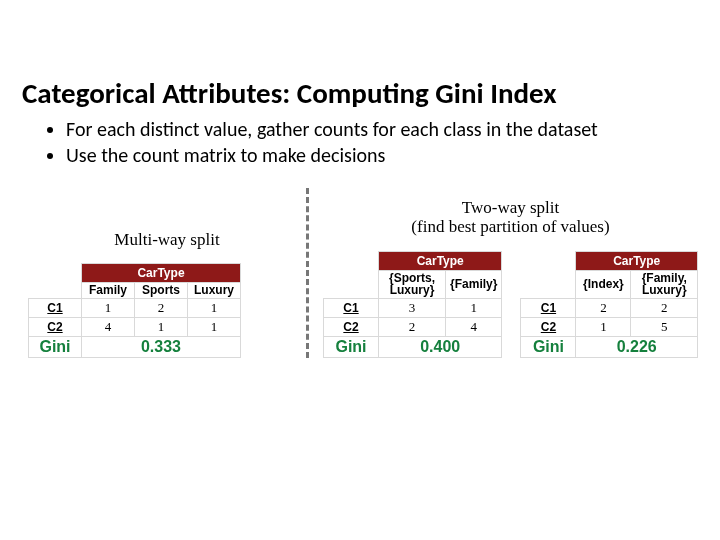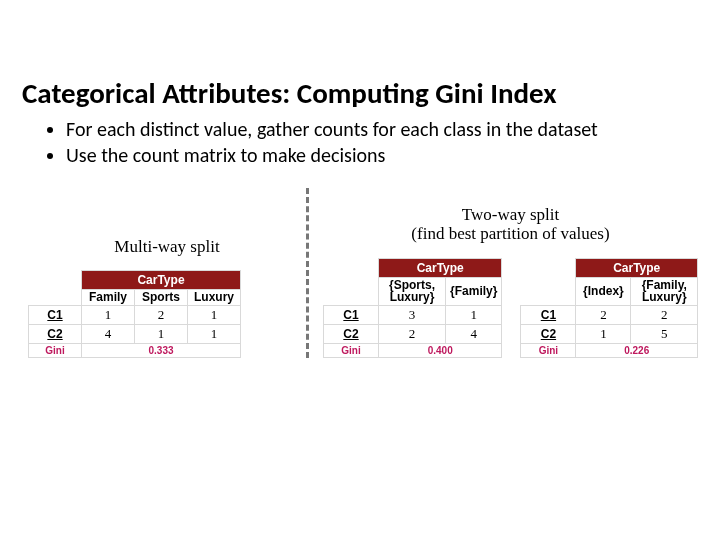--- a/index.html
+++ b/index.html
@@ -83,24 +83,24 @@
     line-height: 1.05;
   }
   table.gini .rowhdr {
     font-family: Arial, sans-serif;
     font-weight: bold;
     font-size: 12px;
     background: #fff;
     text-decoration: underline;
   }
   table.gini .ginirow td {
-    color: #be185d;
-    font-family: Arial, sans-serif;
-    font-weight: bold;
-    font-size: 10px;
+    color: #15803d;
+    font-family: Arial, sans-serif;
+    font-weight: bold;
+    font-size: 16px;
   }
   table.gini .blank { border: none; background: transparent; }
 
   .left-col table.gini { margin-left: 6px; }
   .left-col table.gini td, .left-col table.gini th { min-width: 44px; }
   .right-col table.gini td, .right-col table.gini th { min-width: 46px; }
 </style>
 </head>
 <body>
 

